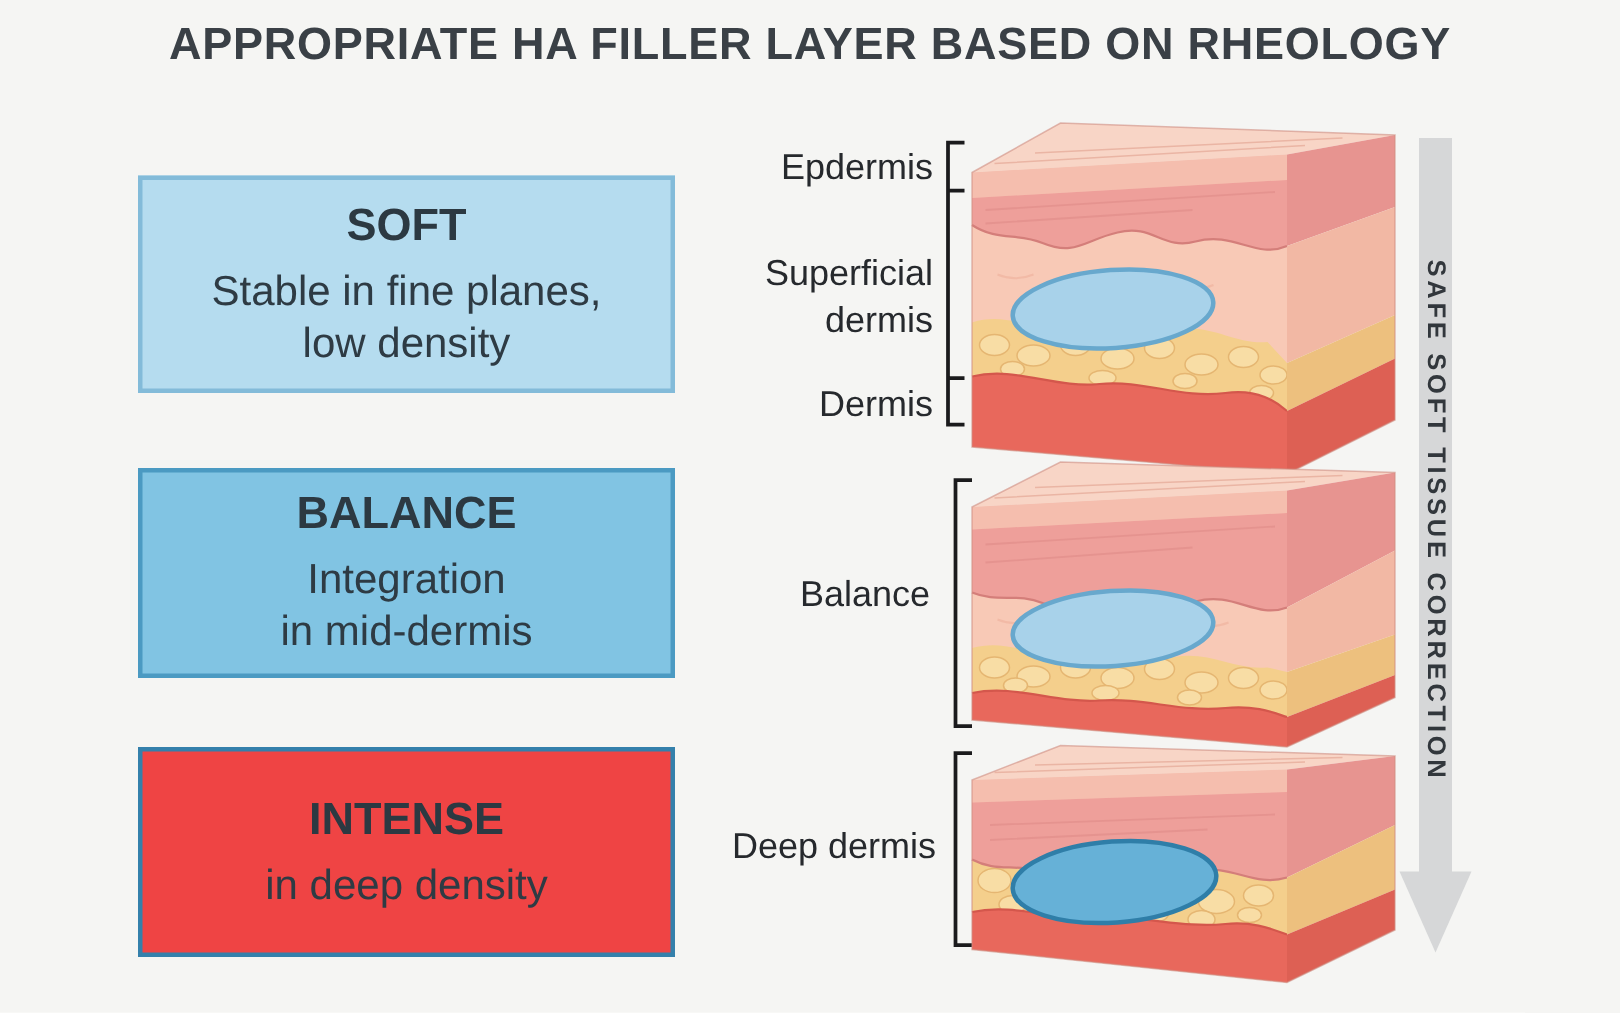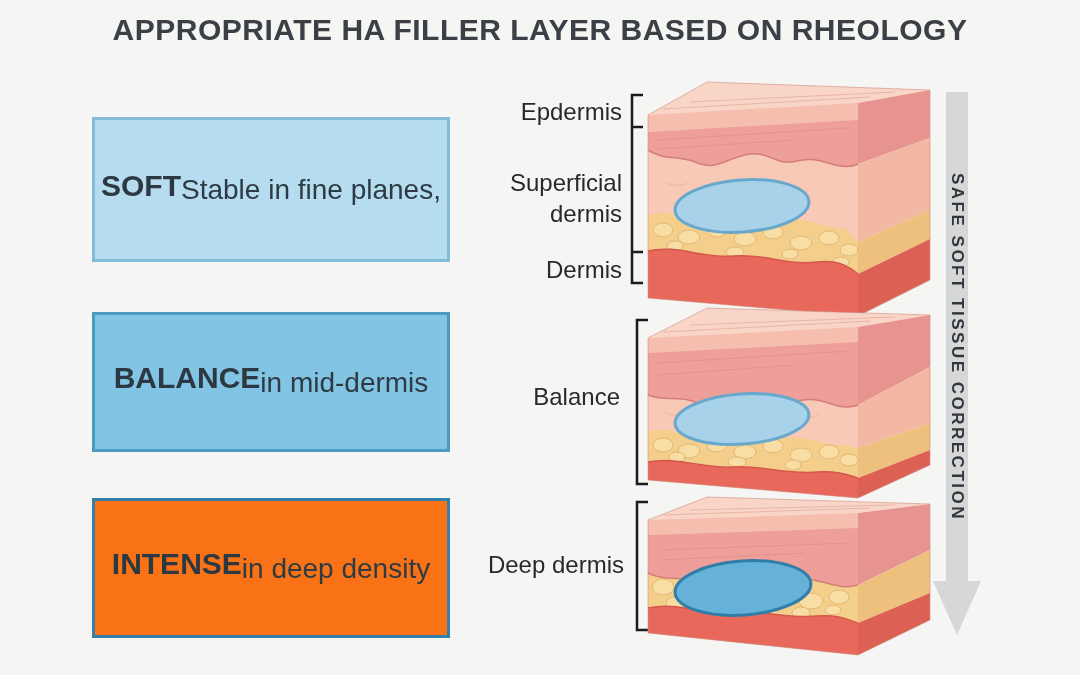--- a/index.html
+++ b/index.html
@@ -10,26 +10,26 @@
   }
   
   .title{
     position:absolute;top:13px;left:0;width:100%;
     text-align:center;font-size:30px;font-weight:bold;
     letter-spacing:.5px;color:#3a4046;
   }
   
   .info-box{
     position:absolute;left:92px;width:358px;
-    display:flex;flex-direction:row;align-items:center;justify-content:center;
+    display:flex;flex-direction:column;align-items:center;justify-content:center;
     box-sizing:border-box;text-align:left;
   }
   .box-soft   {top:117px;height:145px;background:#b5dcef;border:3px solid #83bbd9;}
   .box-balance{top:312px;height:140px;background:#81c4e3;border:3px solid #4b9ac2;}
-  .box-intense{top:498px;height:140px;background:#f97316;border:3px solid #3480ab;}
+  .box-intense{top:498px;height:140px;background:#ef4444;border:3px solid #3480ab;}
   .box-heading{font-size:30px;font-weight:bold;color:#2c3942;margin-bottom:8px;}
   .box-line{font-size:28px;color:#2e3b44;line-height:1.25;}
   
   .layer-label{
     position:absolute;right:458px;text-align:right;
     font-size:24px;color:#26292d;line-height:1.3;white-space:nowrap;
   }
   .lbl-epidermis {top:96px;}
   .lbl-superficial{top:167px;}
   .lbl-dermis    {top:254px;}
@@ -55,24 +55,26 @@
 </head>
 <body>
 
 <div id="canvas">
 
   <div class="title">APPROPRIATE HA FILLER LAYER BASED ON RHEOLOGY</div>
 
   <div class="info-box box-soft">
     <div class="box-heading">SOFT</div>
     <div class="box-line">Stable in fine planes,</div>
+    <div class="box-line">low density</div>
   </div>
 
   <div class="info-box box-balance">
     <div class="box-heading">BALANCE</div>
+    <div class="box-line">Integration</div>
     <div class="box-line">in mid-dermis</div>
   </div>
 
   <div class="info-box box-intense">
     <div class="box-heading">INTENSE</div>
     <div class="box-line">in deep density</div>
   </div>
 
   <div class="layer-label lbl-superficial">
     <div>Superficial</div>

